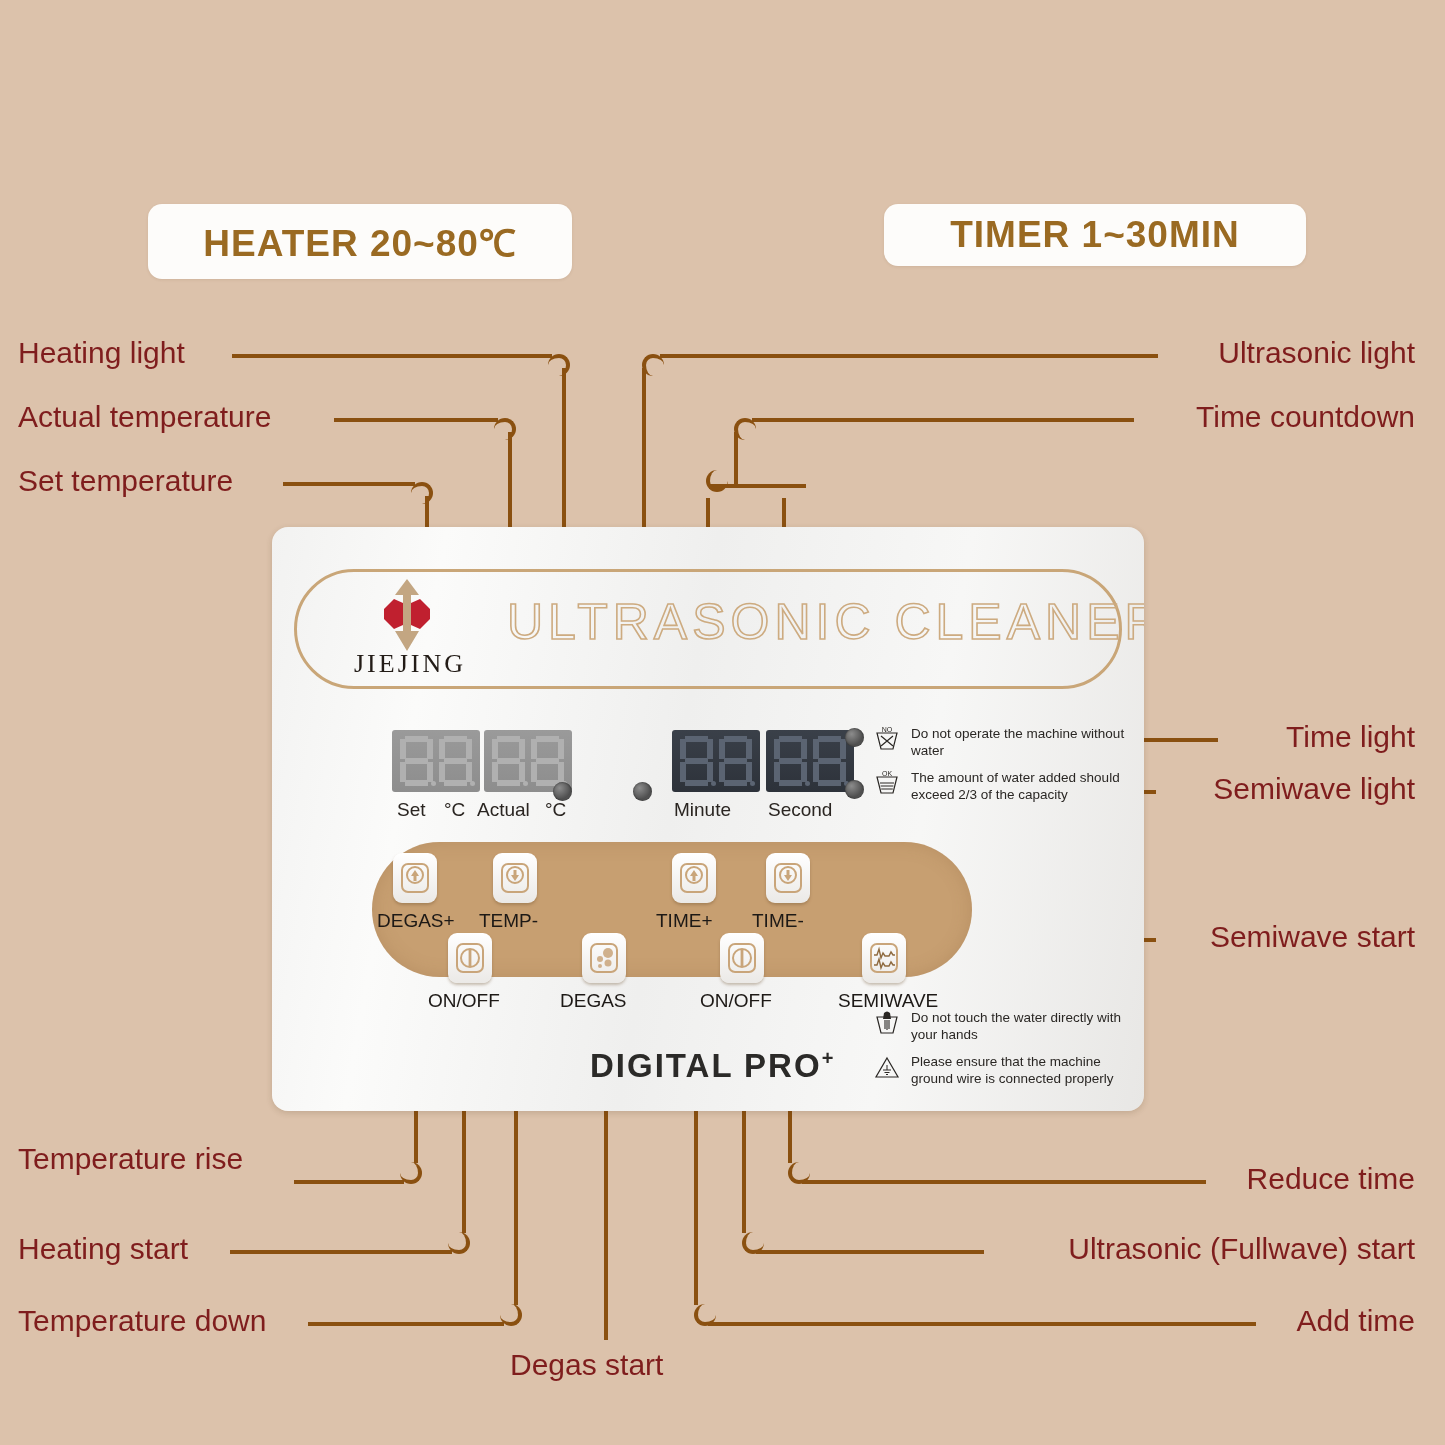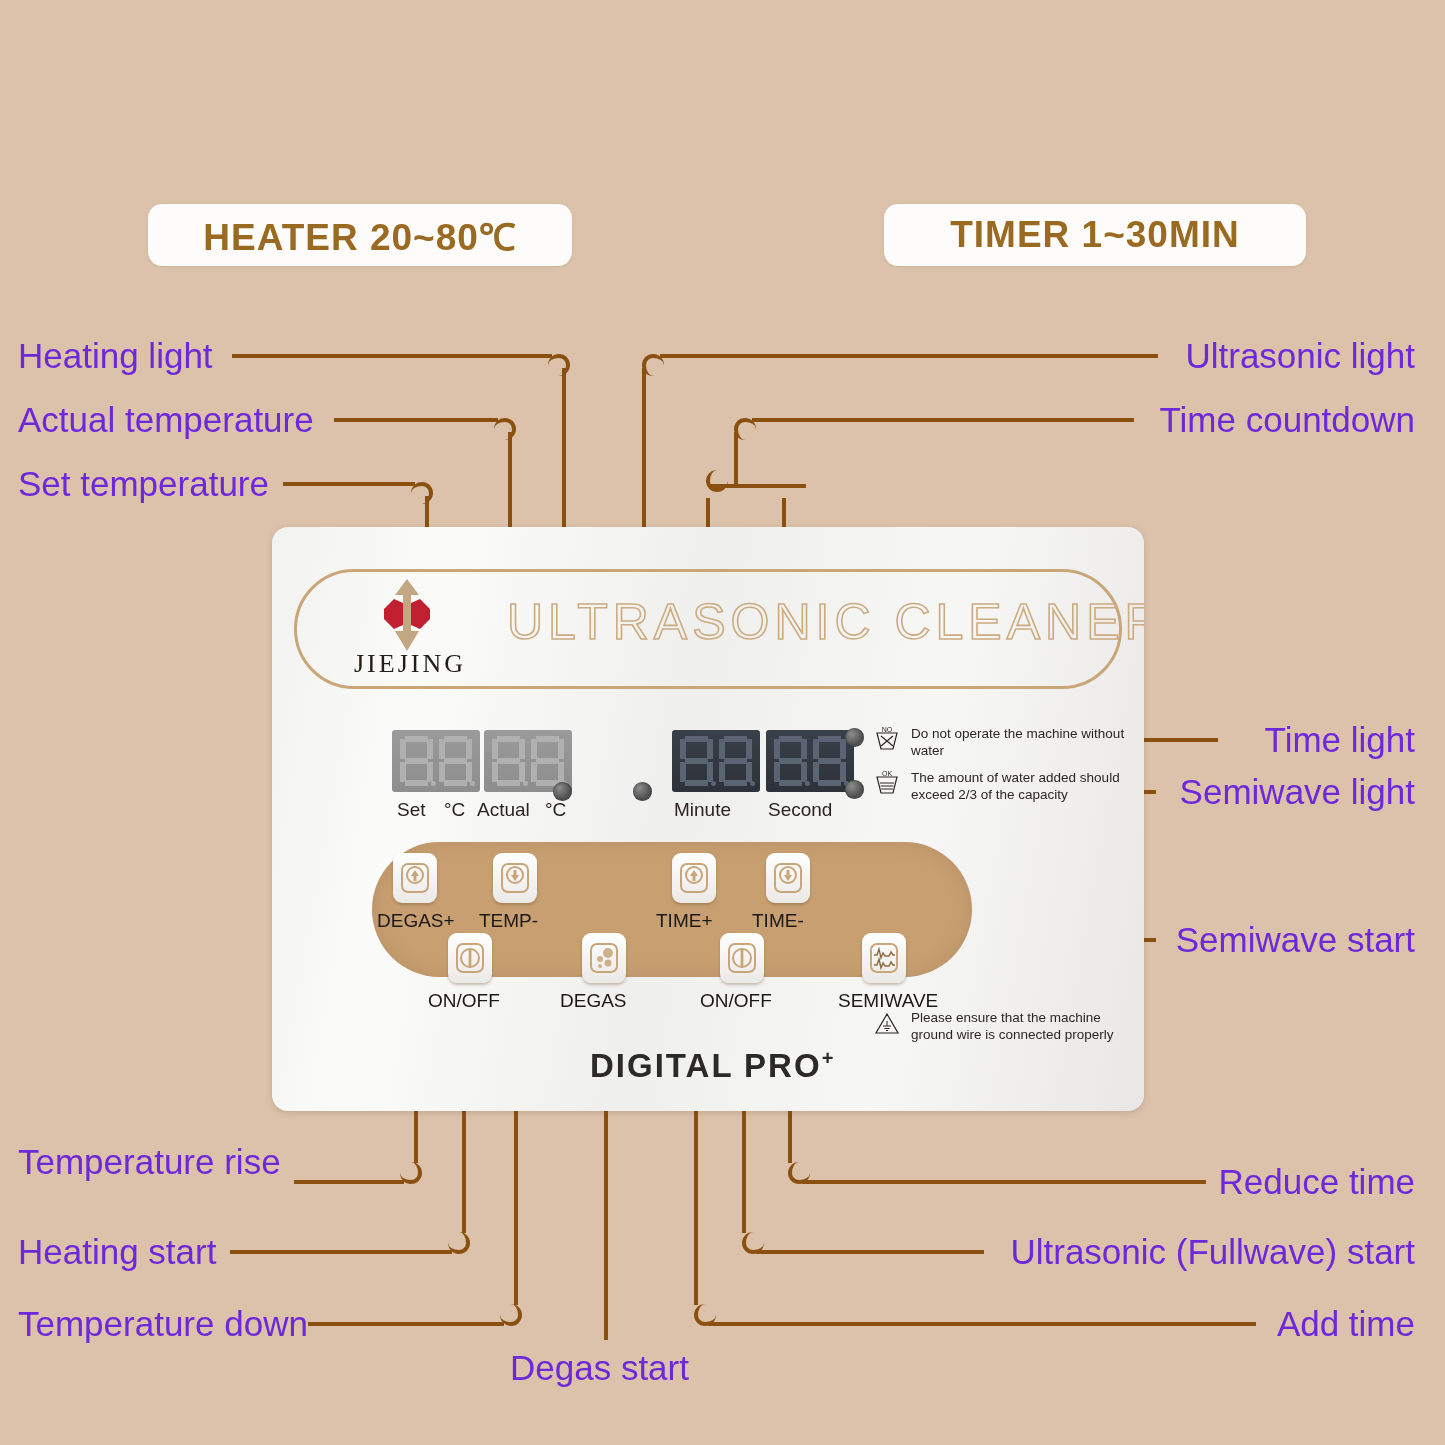--- a/index.html
+++ b/index.html
@@ -28,28 +28,28 @@
     background:#fdfcfa;
     border-radius:14px;
     display:flex;align-items:center;justify-content:center;
     color:#9a6a22;
     font-weight:bold;
     font-size:37px;
     letter-spacing:1px;
     box-shadow:0 1px 3px rgba(90,60,30,.10);
     white-space:nowrap;
   }
-  #pill-heater{left:148px;top:204px;width:424px;height:62px;}
+  #pill-heater{left:148px;top:204px;width:424px;height:75px;}
   #pill-timer{left:884px;top:204px;width:422px;height:62px;}
 
   
   .callout{
     position:absolute;
-    font-size:35px;
-    color:#6d28d9;
+    font-size:30px;
+    color:#7f1d1d;
     white-space:nowrap;
     line-height:1;
   }
   .callout.right{text-align:right;}
 
   
   .ln{position:absolute;background:#8a5010;}
   .lnh{height:4px;}
   .lnv{width:4px;}
   .corner{
@@ -385,20 +385,28 @@
           <path d="M5 8 L25 8 L21 24 L9 24 Z" fill="none" stroke="#2a2724" stroke-width="1.2"></path>
           <path d="M8 14 H22 M8.6 17 H21.4 M9.2 20 H20.8" stroke="#2a2724" stroke-width="1"></path>
         </svg>
         <div class="wtxt">The amount of water added should exceed 2/3 of the capacity</div>
       </div>
     </div>
 
     <div class="warn-block" style="left:600px;top:482px;">
       <div class="warn-row">
         <svg class="warn-ico" viewBox="0 0 30 26">
+          <path d="M5 8 L25 8 L21 24 L9 24 Z" fill="none" stroke="#2a2724" stroke-width="1.2"></path>
+          <path d="M12 4 q3 -3 6 0 l1 6 h-8 z" fill="#2a2724"></path>
+          <path d="M13 11 v9 M15 11 v10 M17 11 v9" stroke="#2a2724" stroke-width="1.1"></path>
+        </svg>
+        <div class="wtxt">Do not touch the water directly with your hands</div>
+      </div>
+      <div class="warn-row">
+        <svg class="warn-ico" viewBox="0 0 30 26">
           <path d="M15 5 L26 24 L4 24 Z" fill="none" stroke="#2a2724" stroke-width="1.2"></path>
           <path d="M15 12 v5 M11 17 h8 M12.5 19.5 h5 M14 21.5 h2" stroke="#2a2724" stroke-width="1"></path>
         </svg>
         <div class="wtxt">Please ensure that the machine ground wire is connected properly</div>
       </div>
     </div>
 
     <div id="button-pad"></div>
 
     <div class="btn" style="left:121px;top:326px;">

